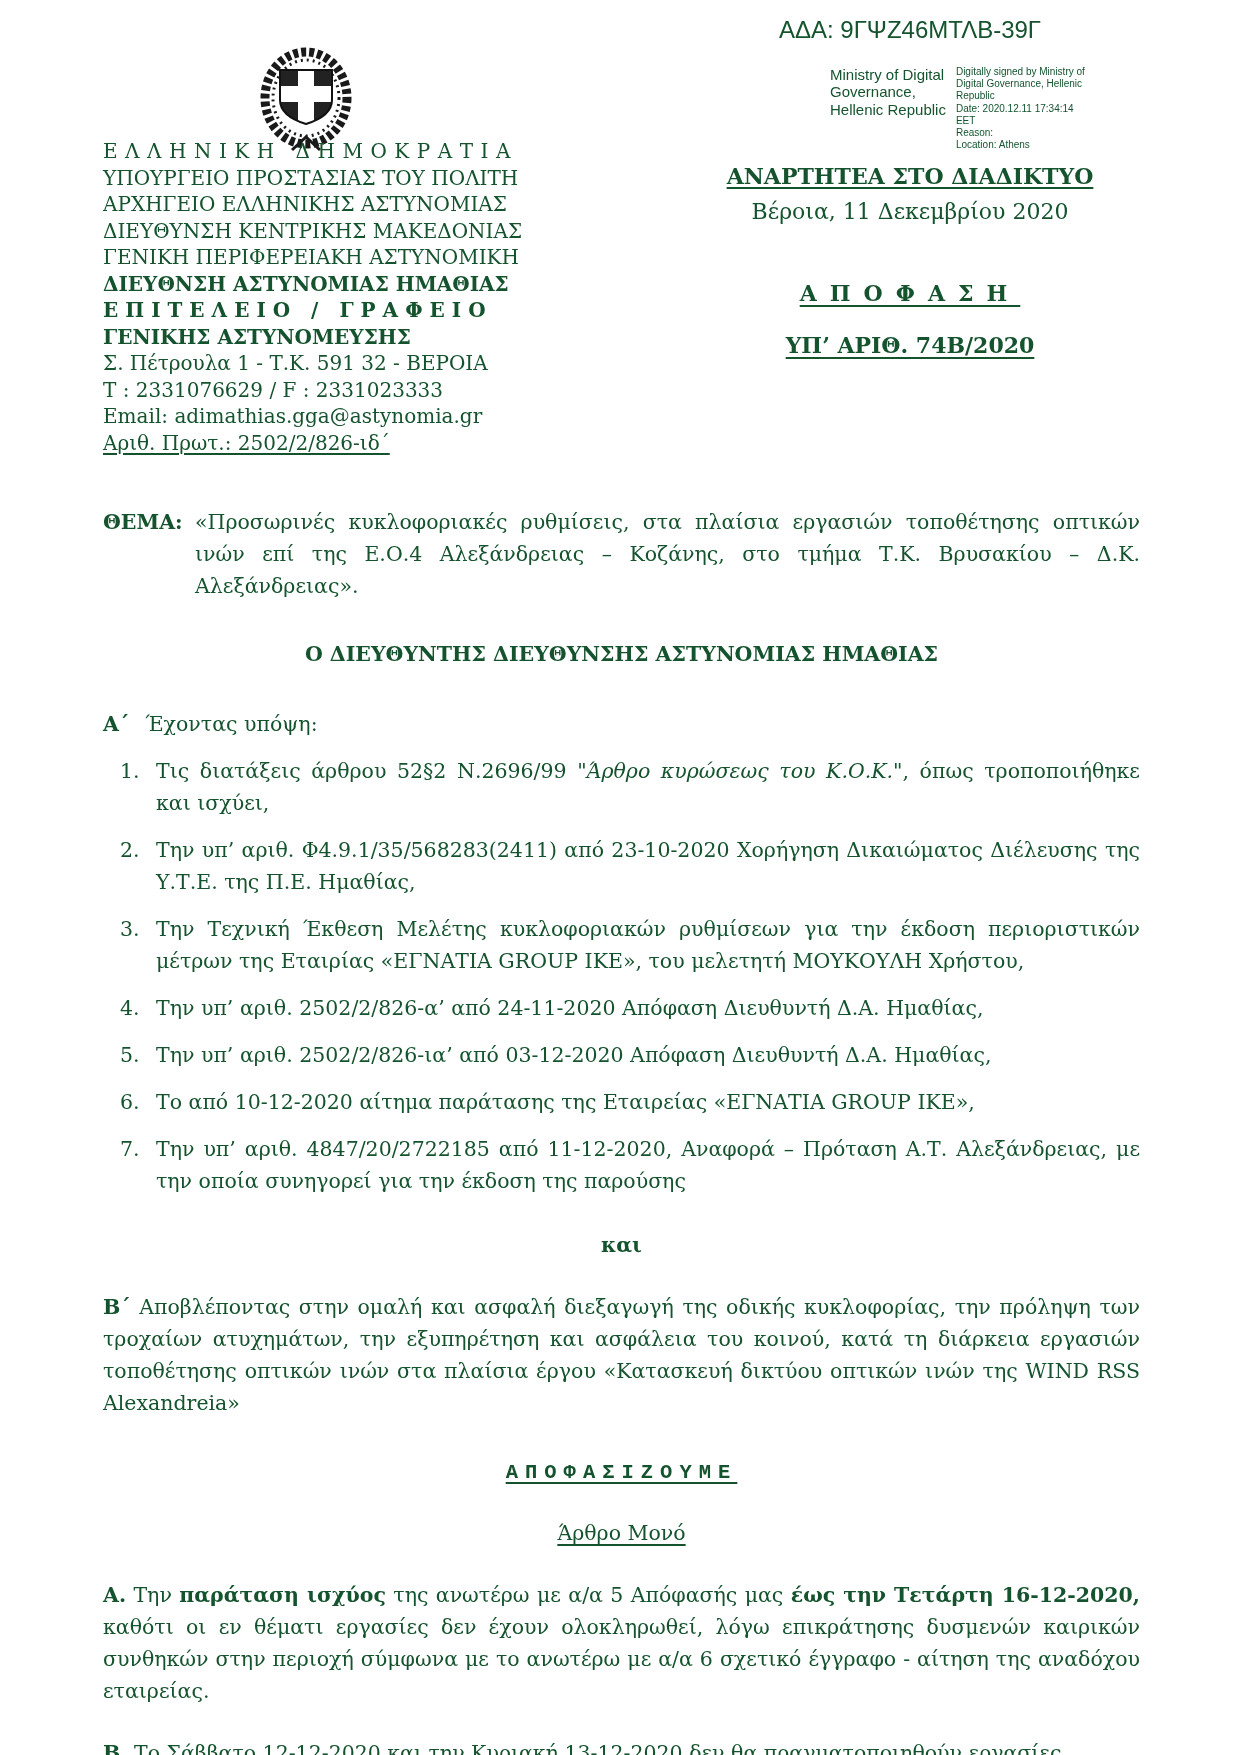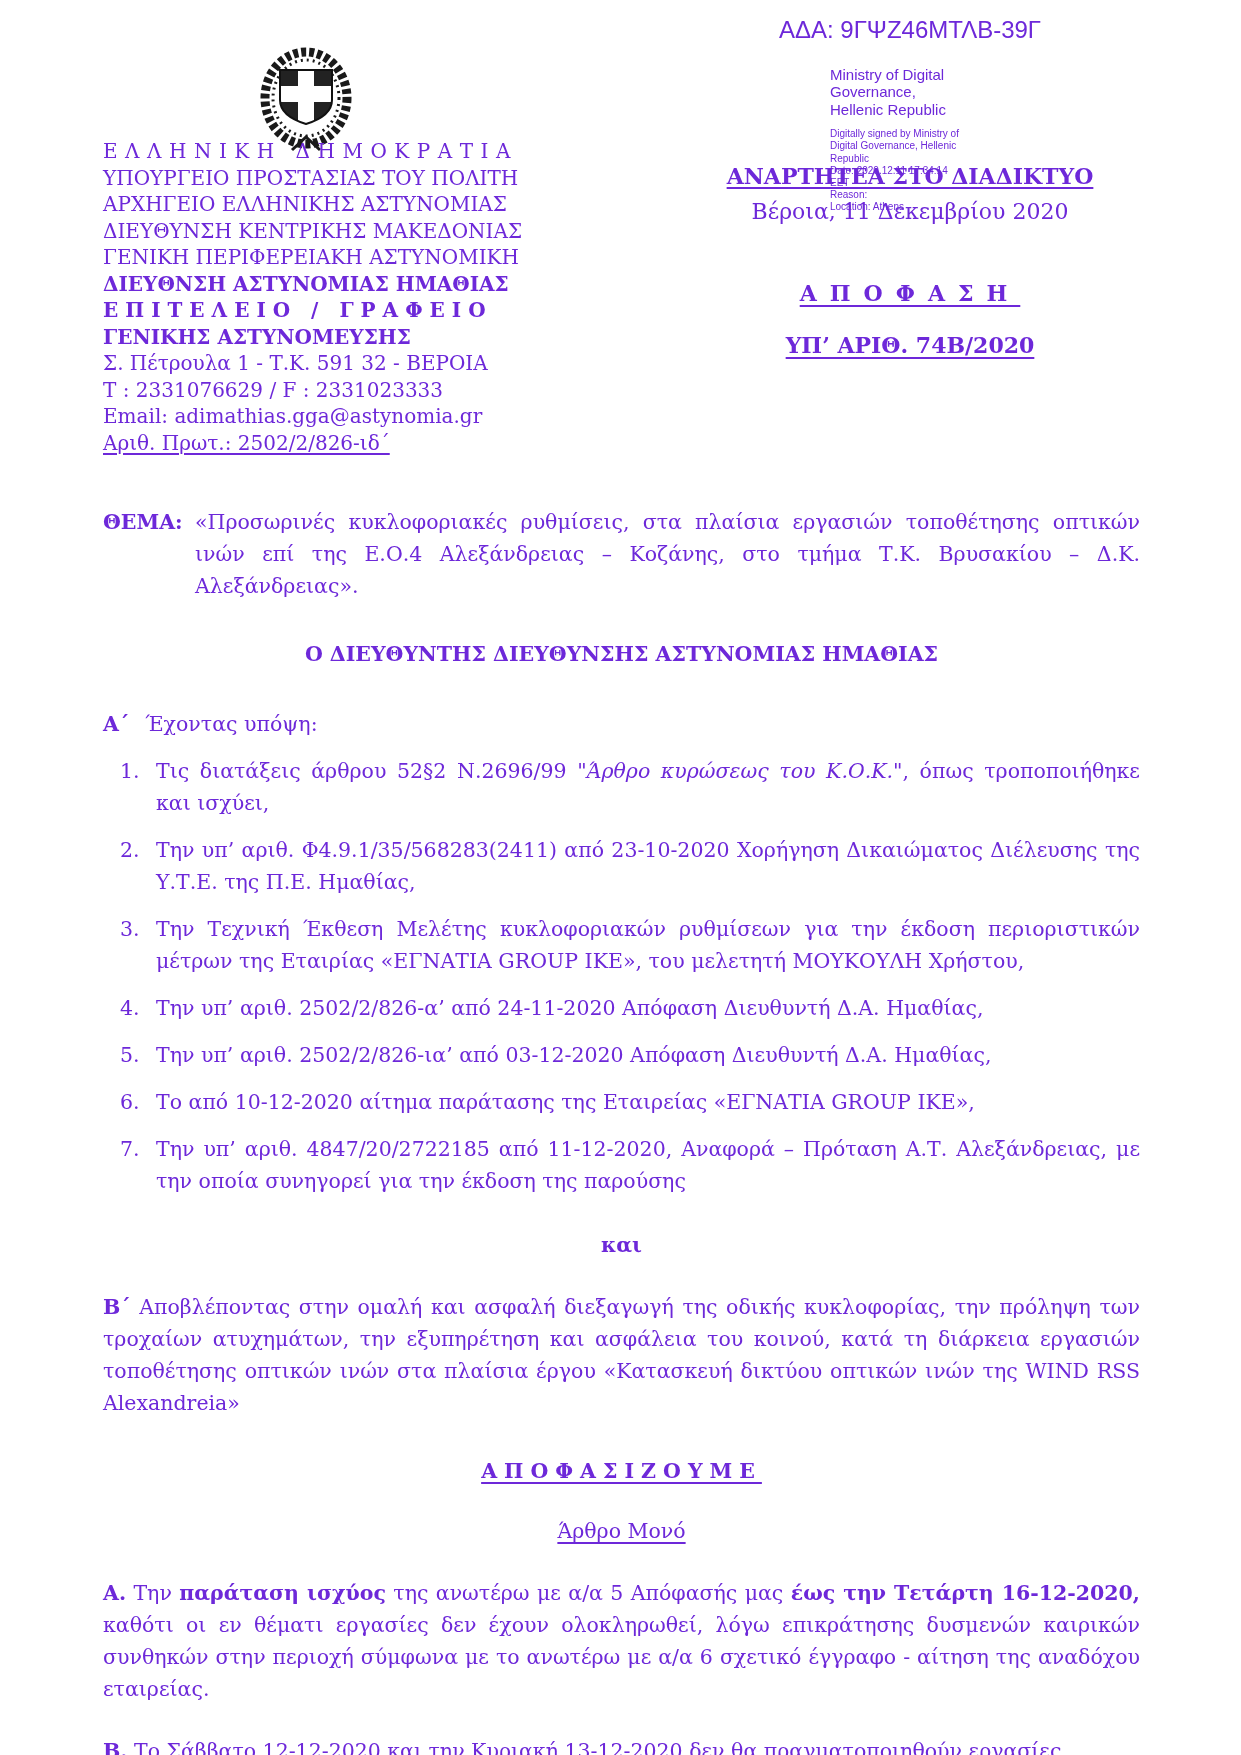--- a/index.html
+++ b/index.html
@@ -1,31 +1,30 @@
 <!DOCTYPE html>
 <html><head>
 <meta charset="utf-8">
 <style>
   html, body { margin:0; padding:0; background:#ffffff; }
   .page {
     position:relative; width:1241px; height:1755px; background:#ffffff;
-    color:#6d28d9; font-family:"DejaVu Serif", serif; overflow:hidden;
+    color:#14532d; font-family:"DejaVu Serif", serif; overflow:hidden;
   }
   
   .ada {
     position:absolute; top:16px; left:690px; width:440px; text-align:center;
     font-family:"Liberation Sans","DejaVu Sans",sans-serif; font-size:24px;
   }
   
   .emblem { position:absolute; top:40px; left:256px; }
   
   .sig-block {
     position:absolute; top:66px; left:830px; display:flex; gap:10px;
     font-family:"Liberation Sans","DejaVu Sans",sans-serif;
-    flex-direction:column;
   }
   .sig-name  { font-size:15px; line-height:1.16; white-space:pre-line; }
   .sig-details { font-size:10px; line-height:1.22; white-space:pre-line; width:150px; }
   
   .letterhead { position:absolute; top:138px; left:103px; width:418px; font-size:20px; line-height:26.5px; }
   .lh-line { white-space:nowrap; }
   .spread1 { letter-spacing:7.5px; }
   .spread2 { letter-spacing:7px; }
   .bold { font-weight:bold; }
   .u { text-decoration:underline; text-underline-offset:3px; }
@@ -42,21 +41,21 @@
   .issuer { text-align:center; font-weight:bold; margin-top:36px; }
   .having { margin-top:38px; }
   .having-label { font-weight:bold; margin-right:16px; }
   .item { position:relative; padding-left:53px; margin-top:15px; }
   .item-num { position:absolute; left:17px; }
   .and-word { text-align:center; font-weight:bold; margin-top:32px; }
   .para { margin-top:30px; }
   .para-label { font-weight:bold; }
   .b { font-weight:bold; }
   .decide { text-align:center; margin-top:36px; }
-  .decide-inner { font-weight:bold; text-decoration:underline; text-underline-offset:4px; letter-spacing:7px; }
+  .decide-inner { font-weight:bold; text-decoration:underline; text-underline-offset:4px; letter-spacing:7px;font-family:Liberation Mono, monospace; }
   .article { text-align:center; margin-top:28px; }
   .article-inner { font-weight:normal; text-decoration:underline; text-underline-offset:4px;margin-top:27px; }
 </style>
 </head>
 <body>
 
 <div class="page">
 
   <div class="ada">ΑΔΑ: 9ΓΨΖ46ΜΤΛΒ-39Γ</div>
 

